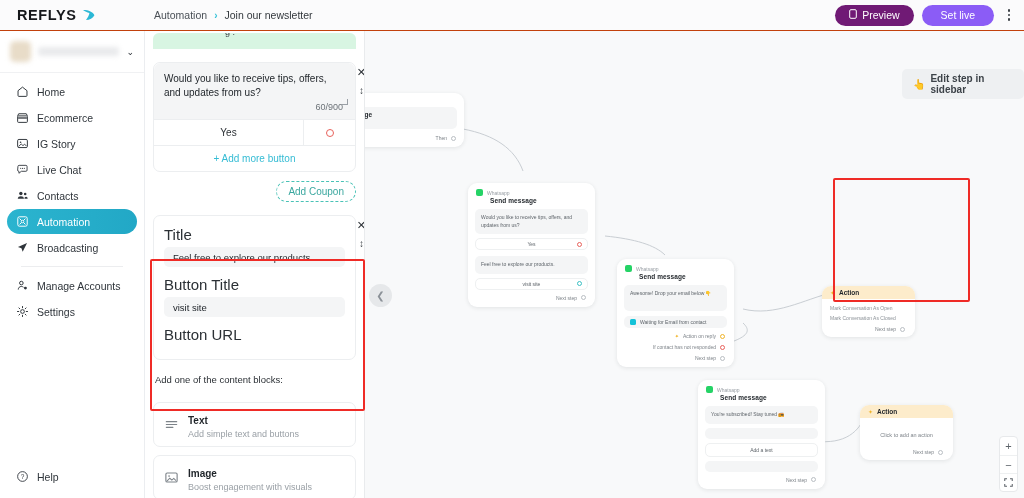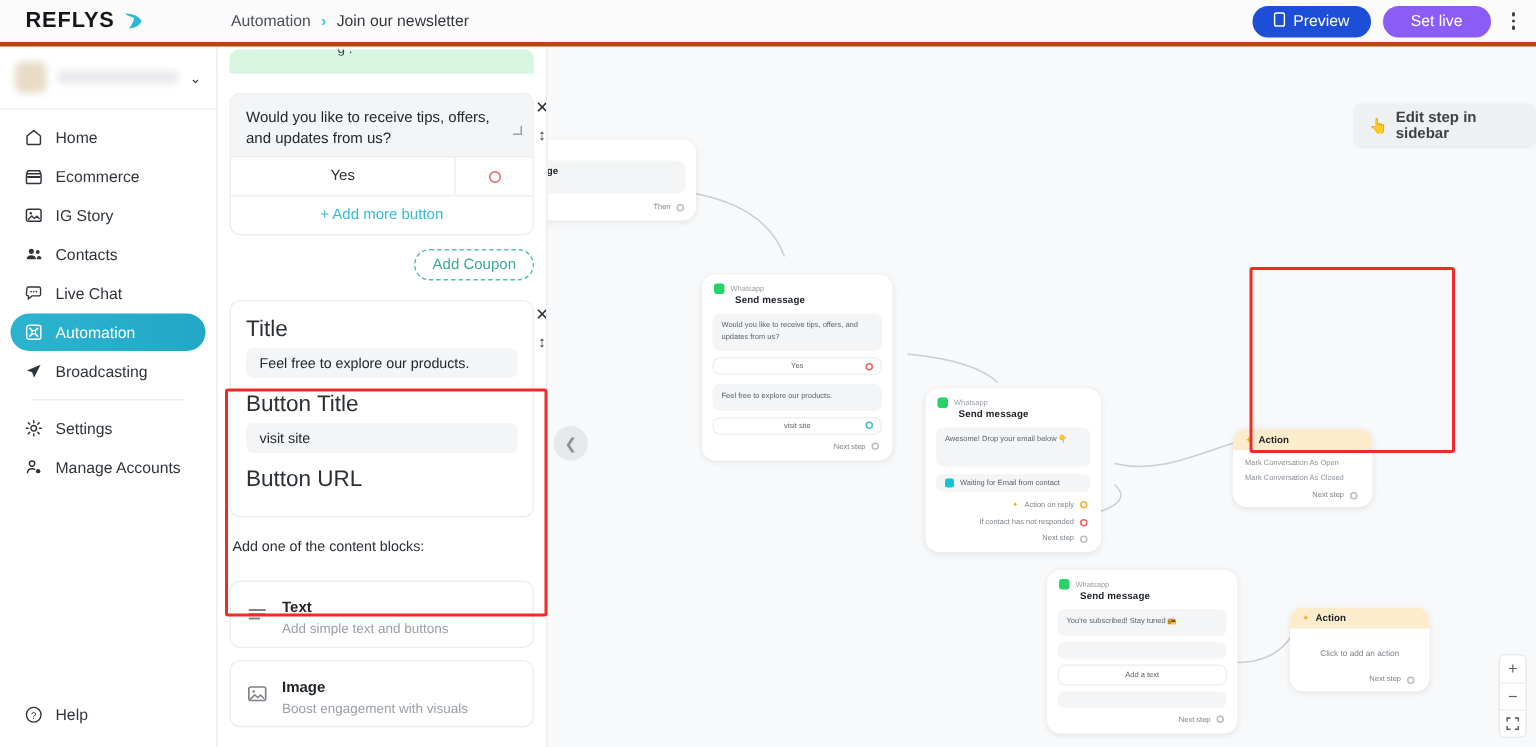--- a/index.html
+++ b/index.html
@@ -6,33 +6,33 @@
   html, body {
     width: 1024px; height: 498px;
     font-family: "Liberation Sans", sans-serif;
     background: #ffffff; overflow: hidden;
   }
   #app { position: relative; width: 1024px; height: 498px; display: flex; flex-direction: column; }
 
   
   .topbar {
     height: 31px; flex: 0 0 31px; display: flex; align-items: center;
-    background: #fbfbfc; border-bottom: 3px solid #c2410c; position: relative; z-index: 40;
+    background: #fbfbfc; border-bottom: 1px solid #c2410c; position: relative; z-index: 40;
   }
   .brand { width: 145px; display: flex; align-items: center; padding-left: 17px; gap: 5px; }
   .brand-word { font-size: 14.5px; font-weight: bold; letter-spacing: .6px; color: #15171a; }
   .brand-mark { width: 14px; height: 14px; position: relative; }
   .brand-mark svg { display: block; }
   .breadcrumb { display: flex; align-items: center; gap: 7px; padding-left: 9px; }
   .bc-link { font-size: 10.5px; color: #4a5057; }
   .bc-sep { color: #35c2d8; font-size: 10px; font-weight: bold; }
   .bc-cur { font-size: 10.5px; color: #33383d; }
   .topbar-right { margin-left: auto; display: flex; align-items: center; gap: 8px; padding-right: 8px; }
   .btn-preview {
-    background: #1d4ed8; color: #fff; font-size: 10.5px; border: none; border-radius: 13px;
+    background: #701a75; color: #fff; font-size: 10.5px; border: none; border-radius: 13px;
     height: 21px; padding: 0 14px; display: flex; align-items: center; gap: 5px; cursor: pointer;
   }
   .btn-live {
     background: #8b5cf6; color: #fff; font-size: 10.5px; border: none; border-radius: 13px;
     height: 21px; padding: 0 19px; display: flex; align-items: center; cursor: pointer;
   }
   .kebab { width: 14px; height: 20px; display:flex; flex-direction:column; align-items:center; justify-content:center; gap:2px; cursor:pointer; }
   .kebab i { width: 2.5px; height: 2.5px; border-radius: 50%; background: #3b4046; display:block; }
 
   .body-row { flex: 1; display: flex; min-height: 0; position: relative; }
@@ -249,39 +249,39 @@
                 <rect x="2" y="3" width="12" height="10" rx="1.6" fill="none" stroke="#2f353b" stroke-width="1.2"></rect>
                 <circle cx="5.6" cy="6.4" r="1" fill="#2f353b"></circle>
                 <path d="M3.2 11.6l3.2-3 2.2 2 2-1.8 2.2 2.3" fill="none" stroke="#2f353b" stroke-width="1.1"></path>
               </svg>
           </span>
           <span>IG Story</span>
         </div>
         <div class="nav-item">
           <span class="nav-ico">
             <svg width="13" height="13" viewBox="0 0 16 16">
+                <path d="M2.4 4.2A1.4 1.4 0 0 1 3.8 2.9h8.4a1.4 1.4 0 0 1 1.4 1.3v4.6a1.4 1.4 0 0 1-1.4 1.4H6.6L3.6 12.6V10.2h-.2A1.4 1.4 0 0 1 2 8.8z" fill="none" stroke="#2f353b" stroke-width="1.1"></path>
+                <circle cx="5.8" cy="6.6" r=".7" fill="#2f353b"></circle>
+                <circle cx="8" cy="6.6" r=".7" fill="#2f353b"></circle>
+                <circle cx="10.2" cy="6.6" r=".7" fill="#2f353b"></circle>
+              </svg>
+          </span>
+          <span>Live Chat</span>
+        </div>
+        <div class="nav-item">
+          <span class="nav-ico">
+            <svg width="13" height="13" viewBox="0 0 16 16">
                 <circle cx="6" cy="5.6" r="2.1" fill="#2f353b"></circle>
                 <circle cx="11.3" cy="6.2" r="1.6" fill="#2f353b"></circle>
                 <path d="M2.2 12c0-2.1 1.7-3.1 3.8-3.1S9.8 9.9 9.8 12z" fill="#2f353b"></path>
                 <path d="M10.4 12c0-1.5.6-2.6 2-2.6s1.9 1.1 1.9 2.6z" fill="#2f353b"></path>
               </svg>
           </span>
           <span>Contacts</span>
         </div>
-        <div class="nav-item">
-          <span class="nav-ico">
-            <svg width="13" height="13" viewBox="0 0 16 16">
-                <path d="M2.4 4.2A1.4 1.4 0 0 1 3.8 2.9h8.4a1.4 1.4 0 0 1 1.4 1.3v4.6a1.4 1.4 0 0 1-1.4 1.4H6.6L3.6 12.6V10.2h-.2A1.4 1.4 0 0 1 2 8.8z" fill="none" stroke="#2f353b" stroke-width="1.1"></path>
-                <circle cx="5.8" cy="6.6" r=".7" fill="#2f353b"></circle>
-                <circle cx="8" cy="6.6" r=".7" fill="#2f353b"></circle>
-                <circle cx="10.2" cy="6.6" r=".7" fill="#2f353b"></circle>
-              </svg>
-          </span>
-          <span>Live Chat</span>
-        </div>
         <div class="nav-item active">
           <span class="nav-ico">
             <svg width="13" height="13" viewBox="0 0 16 16">
                 <rect x="2.2" y="2.2" width="11.6" height="11.6" rx="2" fill="none" stroke="#ffffff" stroke-width="1.2"></rect>
                 <path d="M4.4 4.4l7.2 7.2M11.6 4.4l-7.2 7.2" stroke="#ffffff" stroke-width="1.2"></path>
                 <circle cx="8" cy="8" r="1.5" fill="#22a8c6" stroke="#fff" stroke-width="1"></circle>
               </svg>
           </span>
           <span>Automation</span>
         </div>
@@ -292,35 +292,35 @@
               </svg>
           </span>
           <span>Broadcasting</span>
         </div>
 
         <div class="nav-div"></div>
 
         <div class="nav-item">
           <span class="nav-ico">
             <svg width="13" height="13" viewBox="0 0 16 16">
-                <circle cx="8" cy="8" r="2.3" fill="none" stroke="#2f353b" stroke-width="1.2"></circle>
-                <path d="M8 1.8v1.6M8 12.6v1.6M14.2 8h-1.6M3.4 8H1.8M12.4 3.6l-1.1 1.1M4.7 11.3l-1.1 1.1M12.4 12.4l-1.1-1.1M4.7 4.7L3.6 3.6" stroke="#2f353b" stroke-width="1.2" stroke-linecap="round"></path>
-              </svg>
-          </span>
-          <span>Settings</span>
-        </div>
-        <div class="nav-item">
-          <span class="nav-ico">
-            <svg width="13" height="13" viewBox="0 0 16 16">
                 <circle cx="6.6" cy="5" r="2.2" fill="none" stroke="#2f353b" stroke-width="1.2"></circle>
                 <path d="M2.8 13c0-2.4 1.7-3.8 3.8-3.8 1 0 1.9.3 2.6.9" fill="none" stroke="#2f353b" stroke-width="1.2"></path>
                 <circle cx="11.6" cy="11.2" r="1.8" fill="#2f353b"></circle>
               </svg>
           </span>
           <span>Manage Accounts</span>
+        </div>
+        <div class="nav-item">
+          <span class="nav-ico">
+            <svg width="13" height="13" viewBox="0 0 16 16">
+                <circle cx="8" cy="8" r="2.3" fill="none" stroke="#2f353b" stroke-width="1.2"></circle>
+                <path d="M8 1.8v1.6M8 12.6v1.6M14.2 8h-1.6M3.4 8H1.8M12.4 3.6l-1.1 1.1M4.7 11.3l-1.1 1.1M12.4 12.4l-1.1-1.1M4.7 4.7L3.6 3.6" stroke="#2f353b" stroke-width="1.2" stroke-linecap="round"></path>
+              </svg>
+          </span>
+          <span>Settings</span>
         </div>
       </div>
 
       <div class="nav-bottom">
         <div class="profile-row">
           <span class="nav-ico">
             <svg width="13" height="13" viewBox="0 0 16 16">
                 <circle cx="8" cy="8" r="6" fill="none" stroke="#2f353b" stroke-width="1.1"></circle>
                 <text x="8" y="11.2" font-size="8" text-anchor="middle" fill="#2f353b" font-family="Liberation Sans">?</text>
               </svg>
@@ -337,20 +337,21 @@
       <div class="editor-scroll">
 
         <div class="card">
           <div class="card-tools">
             <span class="tool-x">✕</span>
             <span class="tool-drag">↕</span>
           </div>
           <div class="msgbox">
             <div class="msgtext">Would you like to receive tips, offers, and updates from us?</div>
             <div class="resize-grip"></div>
+            <div class="counter">60/900</div>
           </div>
           <div class="btn-row">
             <div class="lbl">Yes</div>
             <div class="circle-cell">
               <span class="circ-red"></span>
             </div>
           </div>
           <div class="addmore">+ Add more button</div>
         </div>
 

